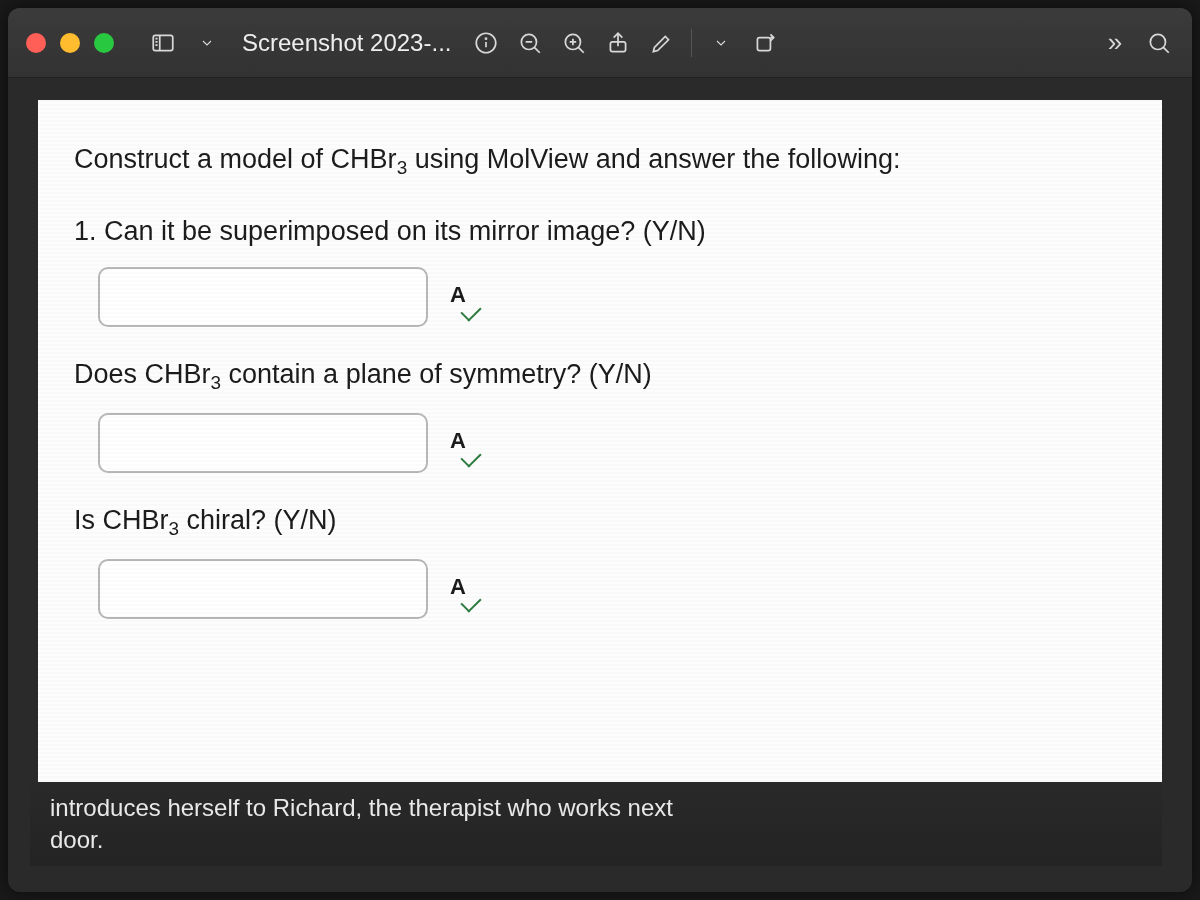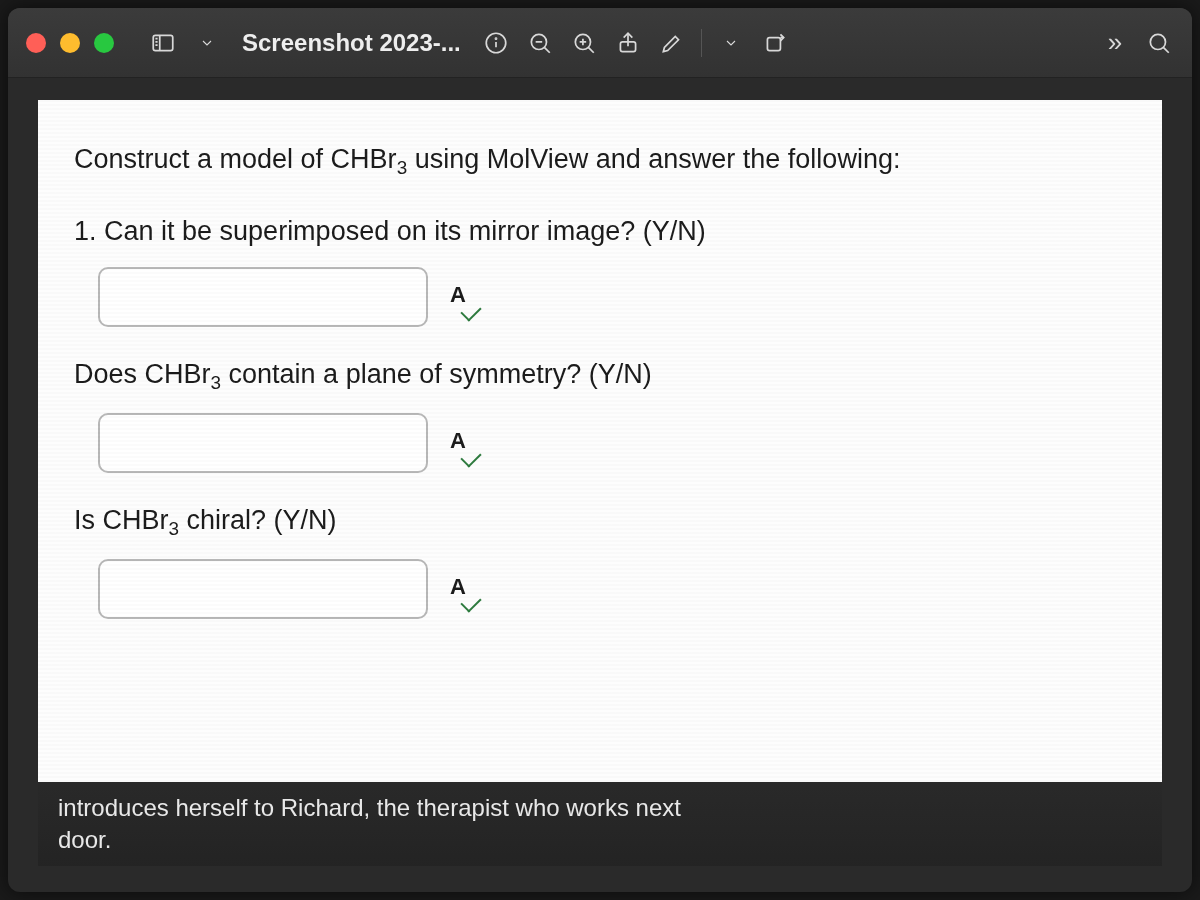--- a/index.html
+++ b/index.html
@@ -41,21 +41,21 @@
     display: flex;
     align-items: center;
     justify-content: center;
     width: 30px;
     height: 30px;
     cursor: pointer;
   }
   .tb-icon svg { width: 26px; height: 26px; stroke: currentColor; fill: none; stroke-width: 1.6; }
   .title {
     color: #eee;
-    font-weight: 700;
+    font-weight: 400;
     font-size: 24px;
     margin: 0 6px;
     white-space: nowrap;
   }
   .toolbar .spacer { flex: 1; }
   .divider {
     width: 1px; height: 28px; background: #555;
   }
   .chevron-small svg { width: 16px; height: 16px; }
   .content {
@@ -103,21 +103,21 @@
     bottom: -2px;
     width: 16px;
     height: 10px;
     border-left: 2.5px solid #2c7a3d;
     border-bottom: 2.5px solid #2c7a3d;
     transform: rotate(-45deg);
   }
   sub { font-size: 0.7em; vertical-align: sub; }
   .caption-bar {
     position: absolute;
-    left: 30px;
+    left: 22px;
     right: 30px;
     bottom: 26px;
     height: 84px;
     display: flex;
     align-items: center;
     padding: 10px 20px;
     color: #e8e8e8;
     font-size: 24px;
     line-height: 1.35;
     background: linear-gradient(rgba(40,40,40,0.4), rgba(30,30,30,0.55));

